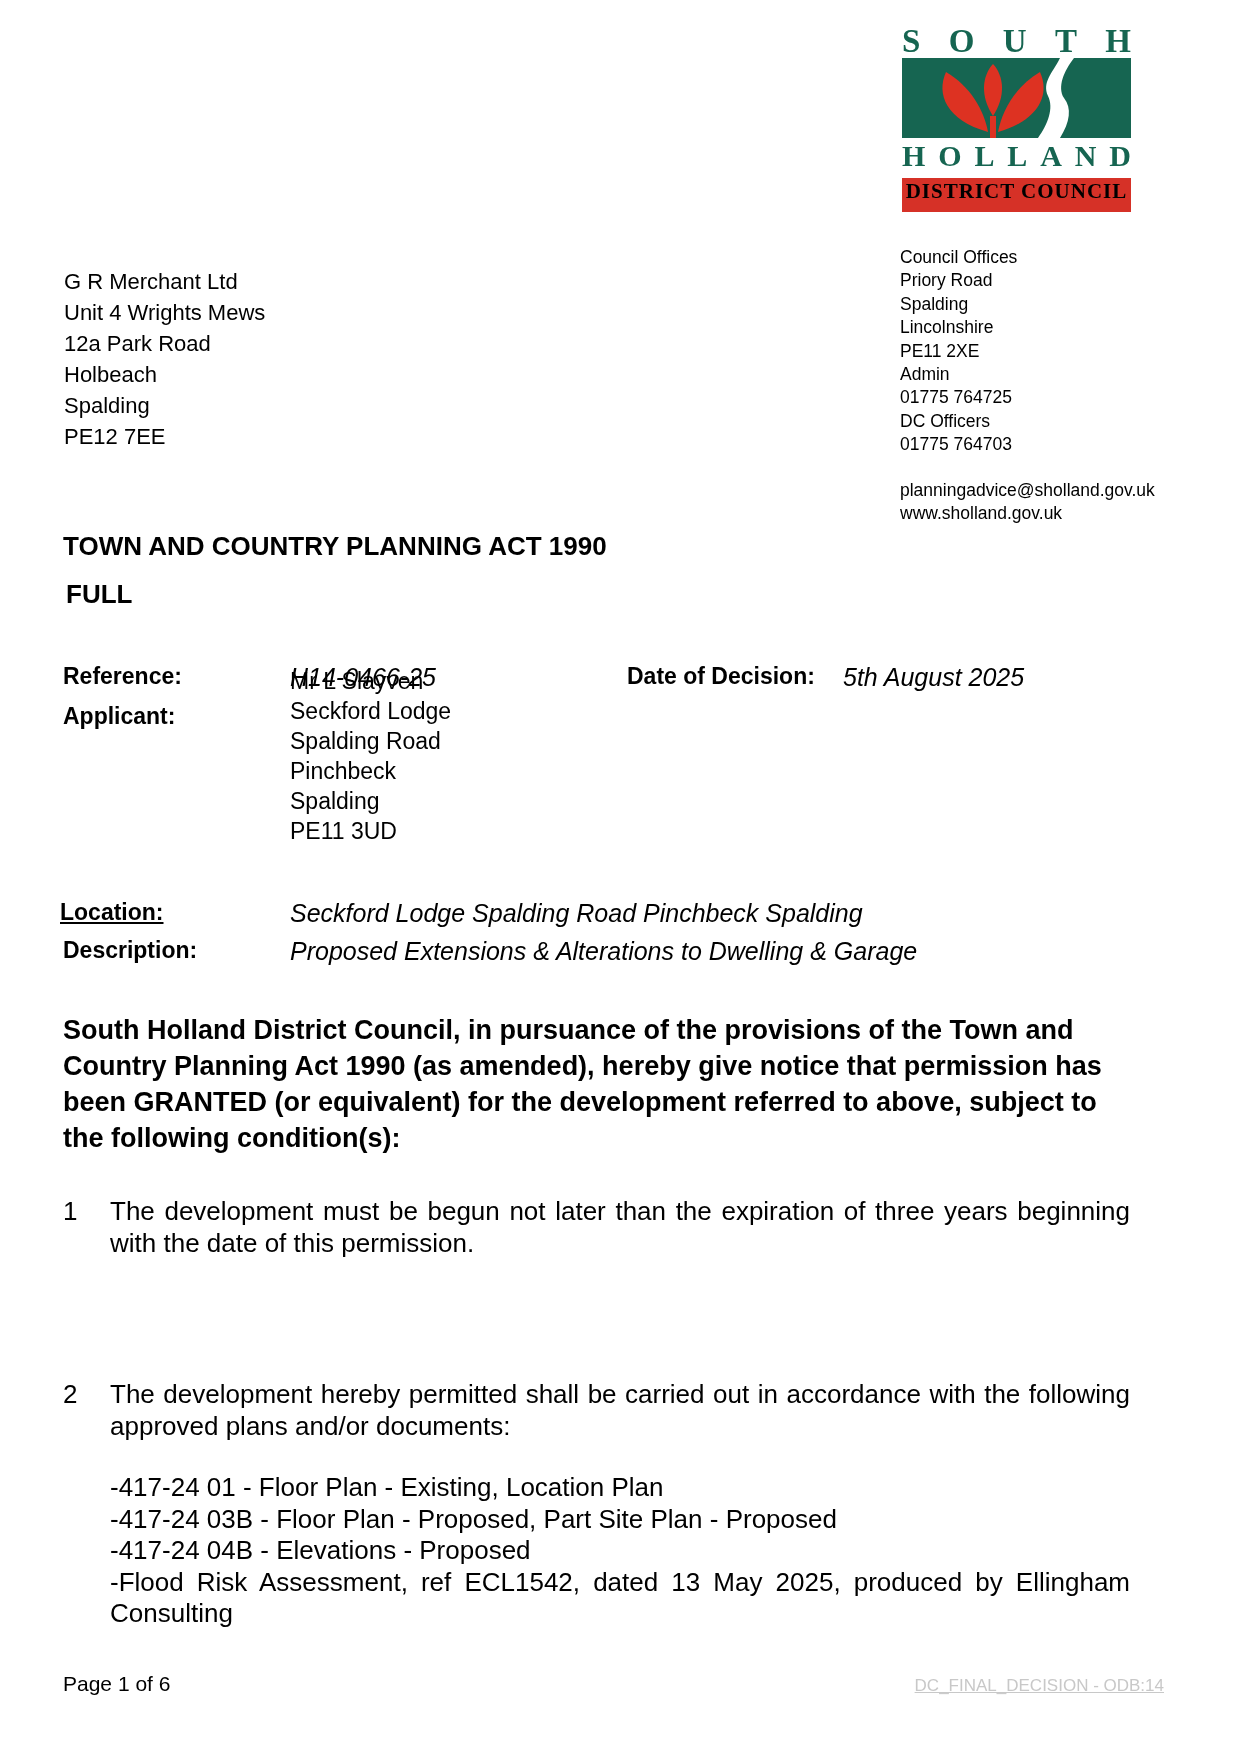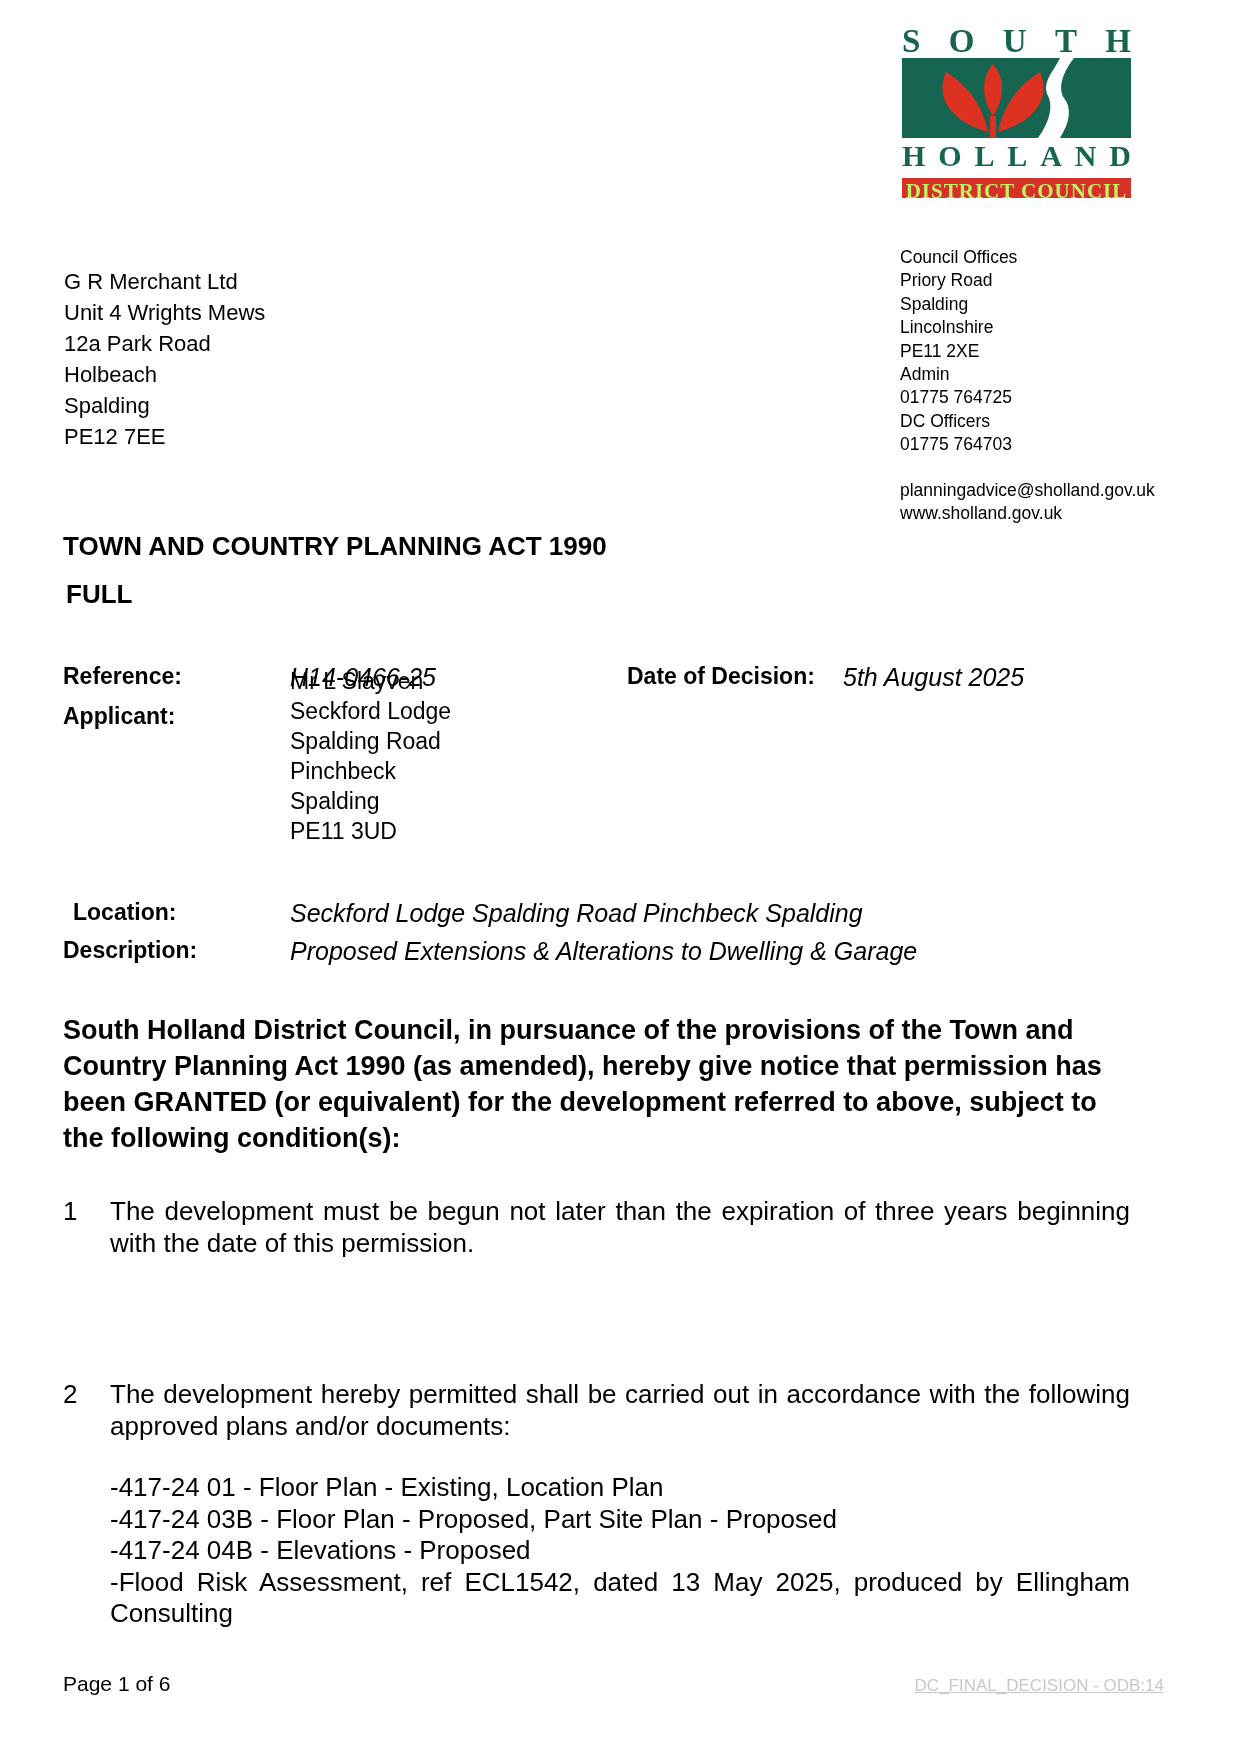--- a/index.html
+++ b/index.html
@@ -21,23 +21,23 @@
   .logo{position:absolute; left:902px; top:26px; width:229px;}
   .logo-word{
     display:flex; justify-content:space-between;
     font-family:"Liberation Serif", serif; font-weight:bold;
     color:#166551;
   }
   .logo-word1{font-size:33px; line-height:30px; height:30px;}
   .logo-word2{font-size:30px; line-height:32px; height:32px; margin-top:2px;}
   .logo-square{display:block; margin-top:2px;}
   .logo-banner{
-    margin-top:6px; background:#d63127; color:#bef264;
+    margin-top:6px; background:#d63127; color:#000000;
     font-family:"Liberation Serif", serif; font-weight:bold;
-    font-size:21px; line-height:27px; height:20px;
+    font-size:21px; line-height:27px; height:34px;
     text-align:center; letter-spacing:1px;
   }
   
   .council{
     position:absolute; left:900px; top:246px; width:300px;
     font-size:17.5px; line-height:23.4px;
   }
   .contact-row{display:flex;flex-direction:column;}
   .contact-row .clabel{width:133px; flex:none;}
   .council .spacer{height:22px;}
@@ -52,21 +52,21 @@
   }
   
   .dt-label{position:absolute; font-size:23px; font-weight:bold; white-space:nowrap;}
   .dt-value{position:absolute; font-size:25px; white-space:nowrap;font-style:italic;}
   .lbl-reference{left:63px; top:663px;}
   .val-reference{left:290px; top:663px;}
   .lbl-decision{left:627px; top:663px;}
   .val-decision{left:843px; top:663px;}
   .lbl-applicant{left:63px; top:703px;}
   .applicant-lines{position:absolute; left:290px; top:666px; font-size:23px; line-height:30px;}
-  .lbl-location{left:73px; top:899px;}
+  .lbl-location{left:60px; top:899px;text-decoration:underline;}
   .val-location{left:290px; top:899px;}
   .lbl-description{left:63px; top:937px;}
   .val-description{left:290px; top:937px;}
   
   .notice{
     position:absolute; left:63px; top:1012px; width:1060px;
     font-size:27px; font-weight:bold; line-height:36px; text-align:left;
   }
   
   .condition{position:absolute; left:63px; width:1067px; display:flex;}

